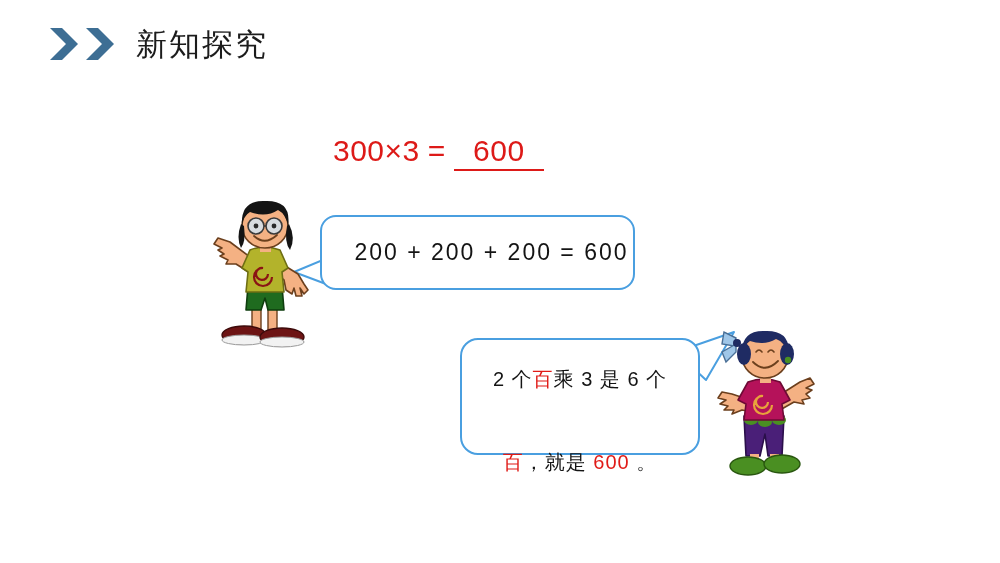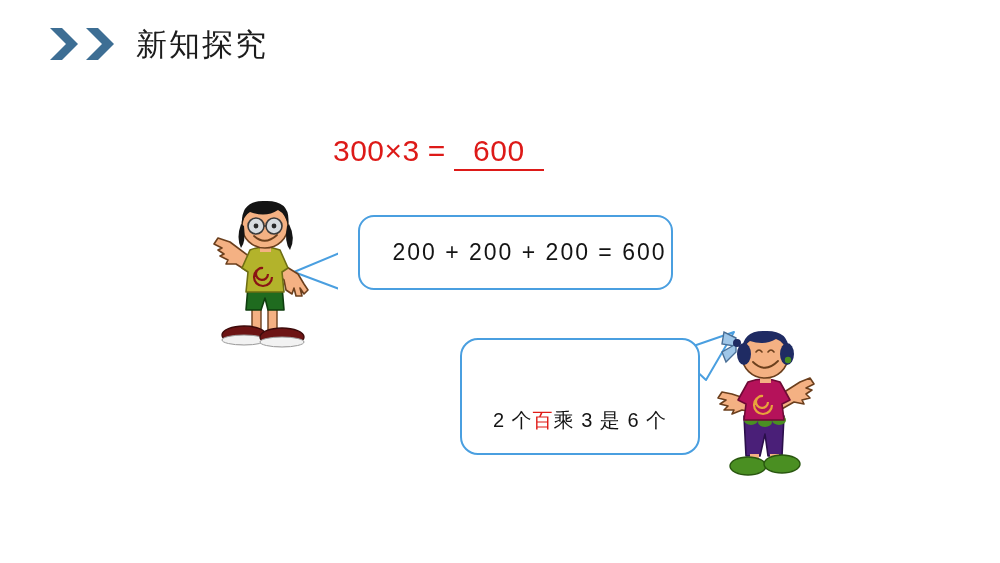--- a/index.html
+++ b/index.html
@@ -71,21 +71,21 @@
     box-sizing: border-box;
     background: #ffffff;
     border: 2px solid #4a9fe0;
     border-radius: 16px;
     display: flex;
     flex-direction: column;
     align-items: center;
     justify-content: center;
   }
   #bubble-1 {
-    left: 358px;
+    left: 320px;
     top: 215px;
     width: 315px;
     height: 75px;
     padding-left: 28px;
   }
   #bubble-1-text {
     font-size: 23px;
     color: #141414;
     letter-spacing: 2px;
     white-space: nowrap;
@@ -156,20 +156,23 @@
   </div>
 
   <svg id="tail-2" class="tail-svg" width="70" height="56" viewBox="0 0 70 56">
     <polygon points="4,22 62,2 34,50" fill="#ffffff" stroke="#4a9fe0" stroke-width="2" stroke-linejoin="round"></polygon>
     <rect x="0" y="18" width="10" height="34" fill="#ffffff"></rect>
   </svg>
   <div id="bubble-2" class="bubble">
     <span class="bubble-line">
       <span>2 个</span><span class="red">百</span><span>乘 3 是 6 个</span>
     </span>
+    <span class="bubble-line">
+      <span class="red">百</span><span>，就是 </span><span class="red">600</span><span> 。</span>
+    </span>
   </div>
 
   <svg id="kid-left" class="kid" width="112" height="152" viewBox="0 0 112 152">
 
     <path d="M46 62 L22 44 L10 40 L6 46 L14 50 L10 52 L16 56 L12 58 L20 62 L18 66 L28 66 L44 76 Z" fill="#f4b183" stroke="#6b3f1d" stroke-width="1.6" stroke-linejoin="round"></path>
 
     <path d="M74 66 L90 76 L96 86 L100 92 L96 96 L92 90 L94 98 L88 98 L86 90 L84 96 L78 92 L76 82 L68 76 Z" fill="#f4b183" stroke="#6b3f1d" stroke-width="1.6" stroke-linejoin="round"></path>
 
     <rect x="44" y="106" width="9" height="28" fill="#f4b183" stroke="#6b3f1d" stroke-width="1.4"></rect>
     <rect x="60" y="106" width="9" height="28" fill="#f4b183" stroke="#6b3f1d" stroke-width="1.4"></rect>

